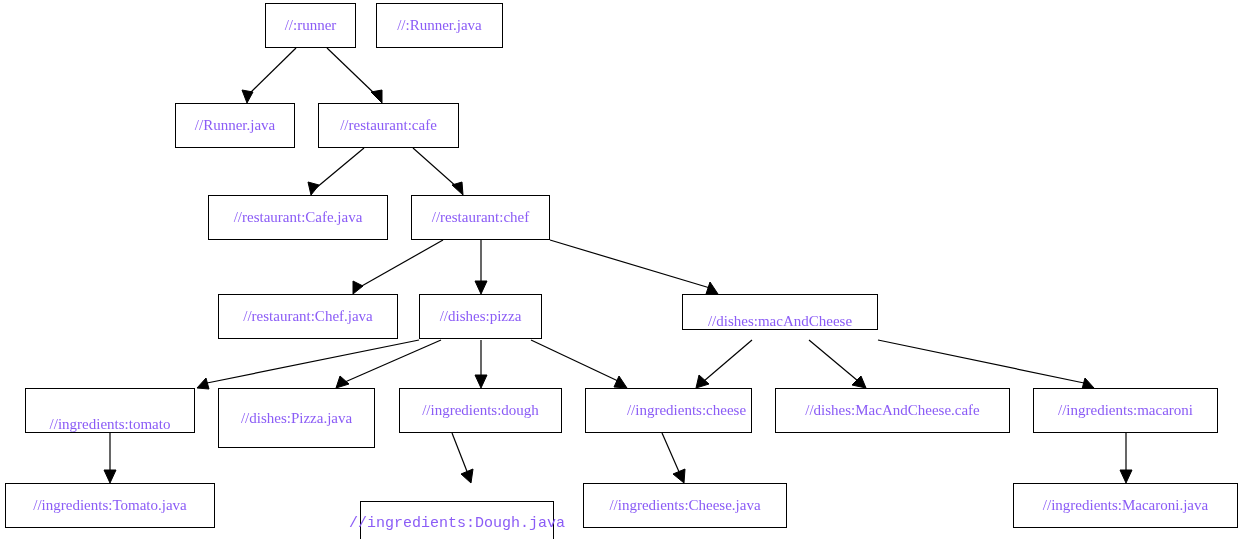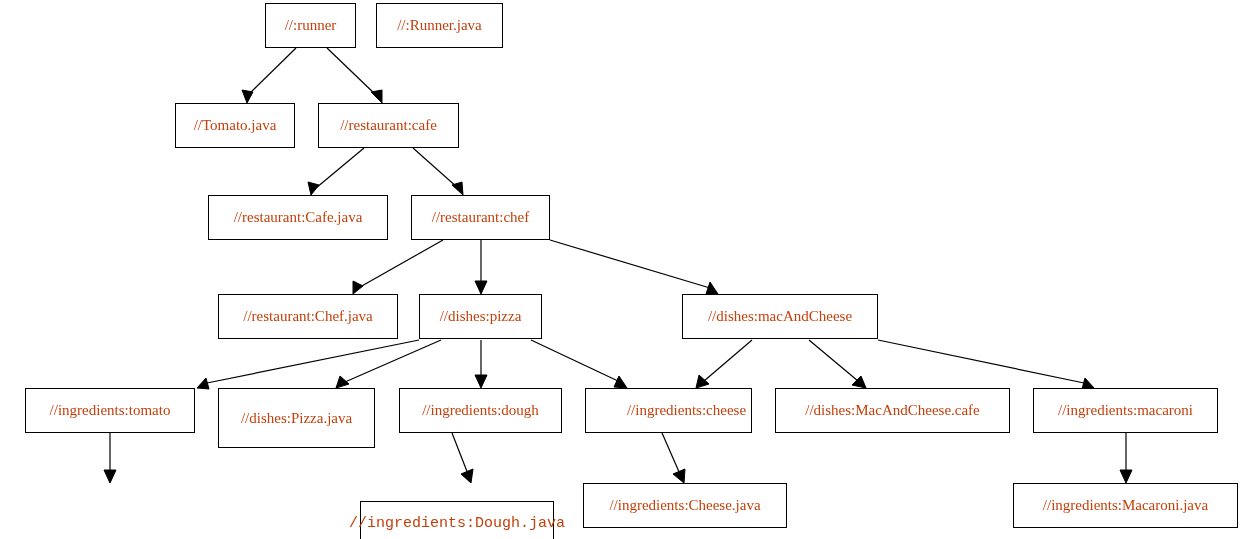--- a/index.html
+++ b/index.html
@@ -17,21 +17,21 @@
     font-family: "Liberation Serif", "DejaVu Serif", serif;
   }
   .gv-node {
     position: absolute;
     box-sizing: border-box;
     border: 1px solid #000000;
     background: #ffffff;
     display: flex;
     align-items: center;
     justify-content: center;
-    color: #c2410c;
+    color: #8b5cf6;
     font-size: 15px;
     line-height: 1;
     white-space: nowrap;
     z-index: 2;
   }
   .gv-node-label {
     display: block;
     padding: 0 2px;
   }
   #edge-layer {
@@ -155,21 +155,21 @@
 
   <div class="gv-node" style="left:265px;top:3px;width:91px;height:45px;">
     <span class="gv-node-label">//:runner</span>
   </div>
 
   <div class="gv-node" style="left:376px;top:3px;width:127px;height:45px;">
     <span class="gv-node-label">//:Runner.java</span>
   </div>
 
   <div class="gv-node" style="left:175px;top:103px;width:120px;height:45px;">
-    <span class="gv-node-label">//Tomato.java</span>
+    <span class="gv-node-label">//Runner.java</span>
   </div>
 
   <div class="gv-node" style="left:318px;top:103px;width:141px;height:45px;">
     <span class="gv-node-label">//restaurant:cafe</span>
   </div>
 
   <div class="gv-node" style="left:208px;top:195px;width:180px;height:45px;">
     <span class="gv-node-label">//restaurant:Cafe.java</span>
   </div>
 
@@ -178,25 +178,25 @@
   </div>
 
   <div class="gv-node" style="left:411px;top:195px;width:139px;height:45px;">
     <span class="gv-node-label">//restaurant:chef</span>
   </div>
 
   <div class="gv-node" style="left:419px;top:294px;width:123px;height:45px;">
     <span class="gv-node-label">//dishes:pizza</span>
   </div>
 
-  <div class="gv-node" style="left:682px;top:294px;width:196px;height:45px;">
+  <div class="gv-node" style="left:682px;top:294px;width:196px;height:36px;align-items:flex-end;">
     <span class="gv-node-label">//dishes:macAndCheese</span>
   </div>
 
-  <div class="gv-node" style="left:25px;top:388px;width:170px;height:45px;">
+  <div class="gv-node" style="left:25px;top:388px;width:170px;height:45px;align-items:flex-end;">
     <span class="gv-node-label">//ingredients:tomato</span>
   </div>
 
   <div class="gv-node" style="left:218px;top:388px;width:157px;height:60px;">
     <span class="gv-node-label">//dishes:Pizza.java</span>
   </div>
 
   <div class="gv-node" style="left:399px;top:388px;width:163px;height:45px;">
     <span class="gv-node-label">//ingredients:dough</span>
   </div>
@@ -206,20 +206,23 @@
   </div>
 
   <div class="gv-node" style="left:775px;top:388px;width:235px;height:45px;">
     <span class="gv-node-label">//dishes:MacAndCheese.cafe</span>
   </div>
 
   <div class="gv-node" style="left:1033px;top:388px;width:185px;height:45px;">
     <span class="gv-node-label">//ingredients:macaroni</span>
   </div>
 
+  <div class="gv-node" style="left:5px;top:483px;width:210px;height:45px;">
+    <span class="gv-node-label">//ingredients:Tomato.java</span>
+  </div>
 
   <div class="gv-node" style="left:360px;top:501px;width:194px;height:45px;font-family:Liberation Mono, monospace;">
     <span class="gv-node-label">//ingredients:Dough.java</span>
   </div>
 
   <div class="gv-node" style="left:583px;top:483px;width:204px;height:45px;">
     <span class="gv-node-label">//ingredients:Cheese.java</span>
   </div>
 
   <div class="gv-node" style="left:1013px;top:483px;width:225px;height:45px;">

